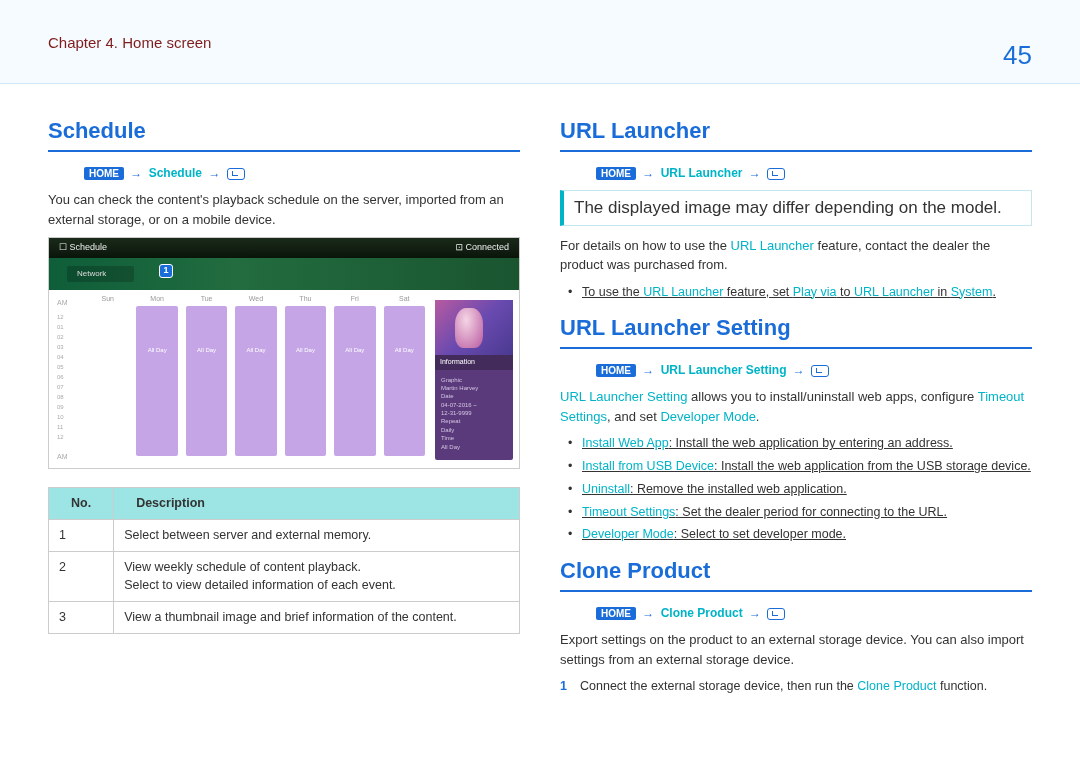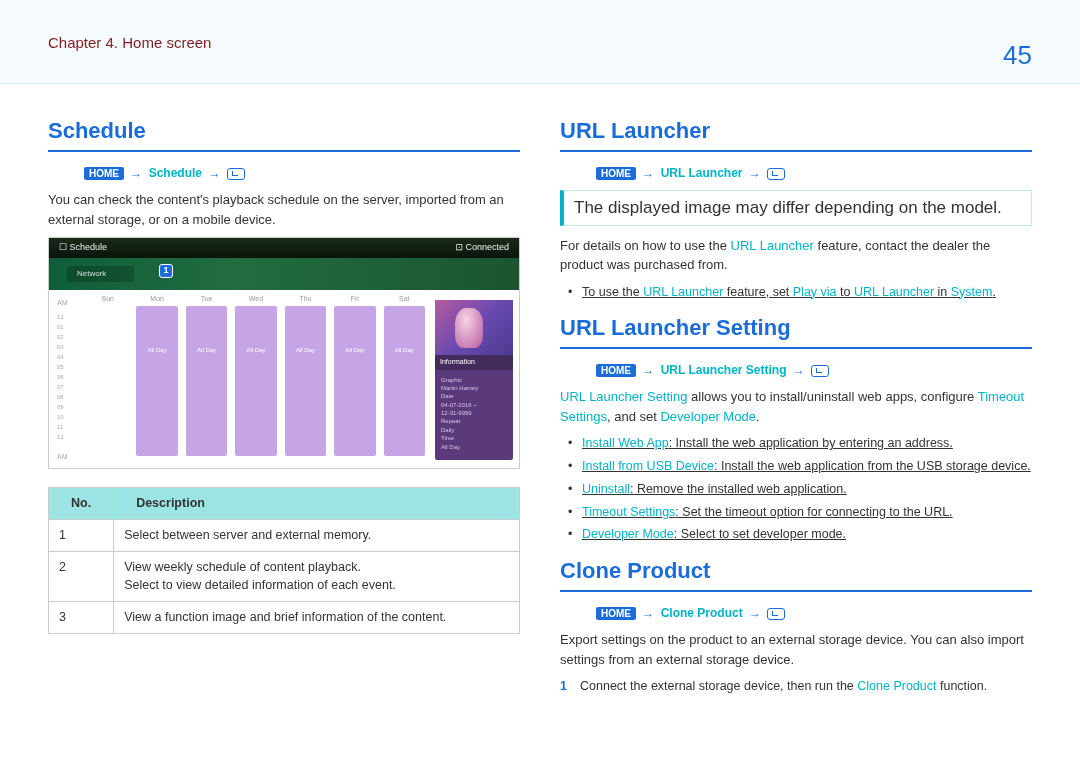--- a/index.html
+++ b/index.html
@@ -349,21 +349,21 @@
           <td>1</td>
           <td>Select between server and external memory.</td>
         </tr>
         <tr>
           <td>2</td>
           <td style="white-space:pre-line;">View weekly schedule of content playback.
 Select to view detailed information of each event.</td>
         </tr>
         <tr>
           <td>3</td>
-          <td>View a function image and brief information of the content.</td>
+          <td>View a thumbnail image and brief information of the content.</td>
         </tr>
       </tbody>
     </table>
   </div>
 
   <div class="col">
     <h2 class="section">URL Launcher</h2>
 
     <div class="breadcrumb">
       <span class="home-chip">HOME</span>
@@ -394,21 +394,21 @@
       <span class="enter-icon"></span>
     </div>
 
     <p>
       <span class="teal">URL Launcher Setting</span><span> allows you to install/uninstall web apps, configure </span><span class="teal">Timeout Settings</span><span>, and set </span><span class="teal">Developer Mode</span><span>.</span>
     </p>
     <ul>
       <li><span class="teal">Install Web App</span><span>: Install the web application by entering an address.</span></li>
       <li><span class="teal">Install from USB Device</span><span>: Install the web application from the USB storage device.</span></li>
       <li><span class="teal">Uninstall</span><span>: Remove the installed web application.</span></li>
-      <li><span class="teal">Timeout Settings</span><span>: Set the timeout option for connecting to the URL.</span></li>
+      <li><span class="teal">Timeout Settings</span><span>: Set the dealer period for connecting to the URL.</span></li>
       <li><span class="teal">Developer Mode</span><span>: Select to set developer mode.</span></li>
     </ul>
 
     <h2 class="section">Clone Product</h2>
 
     <div class="breadcrumb">
       <span class="home-chip">HOME</span>
       <span class="arrow">→</span>
       <span class="link-teal">Clone Product</span>
       <span class="arrow">→</span>

